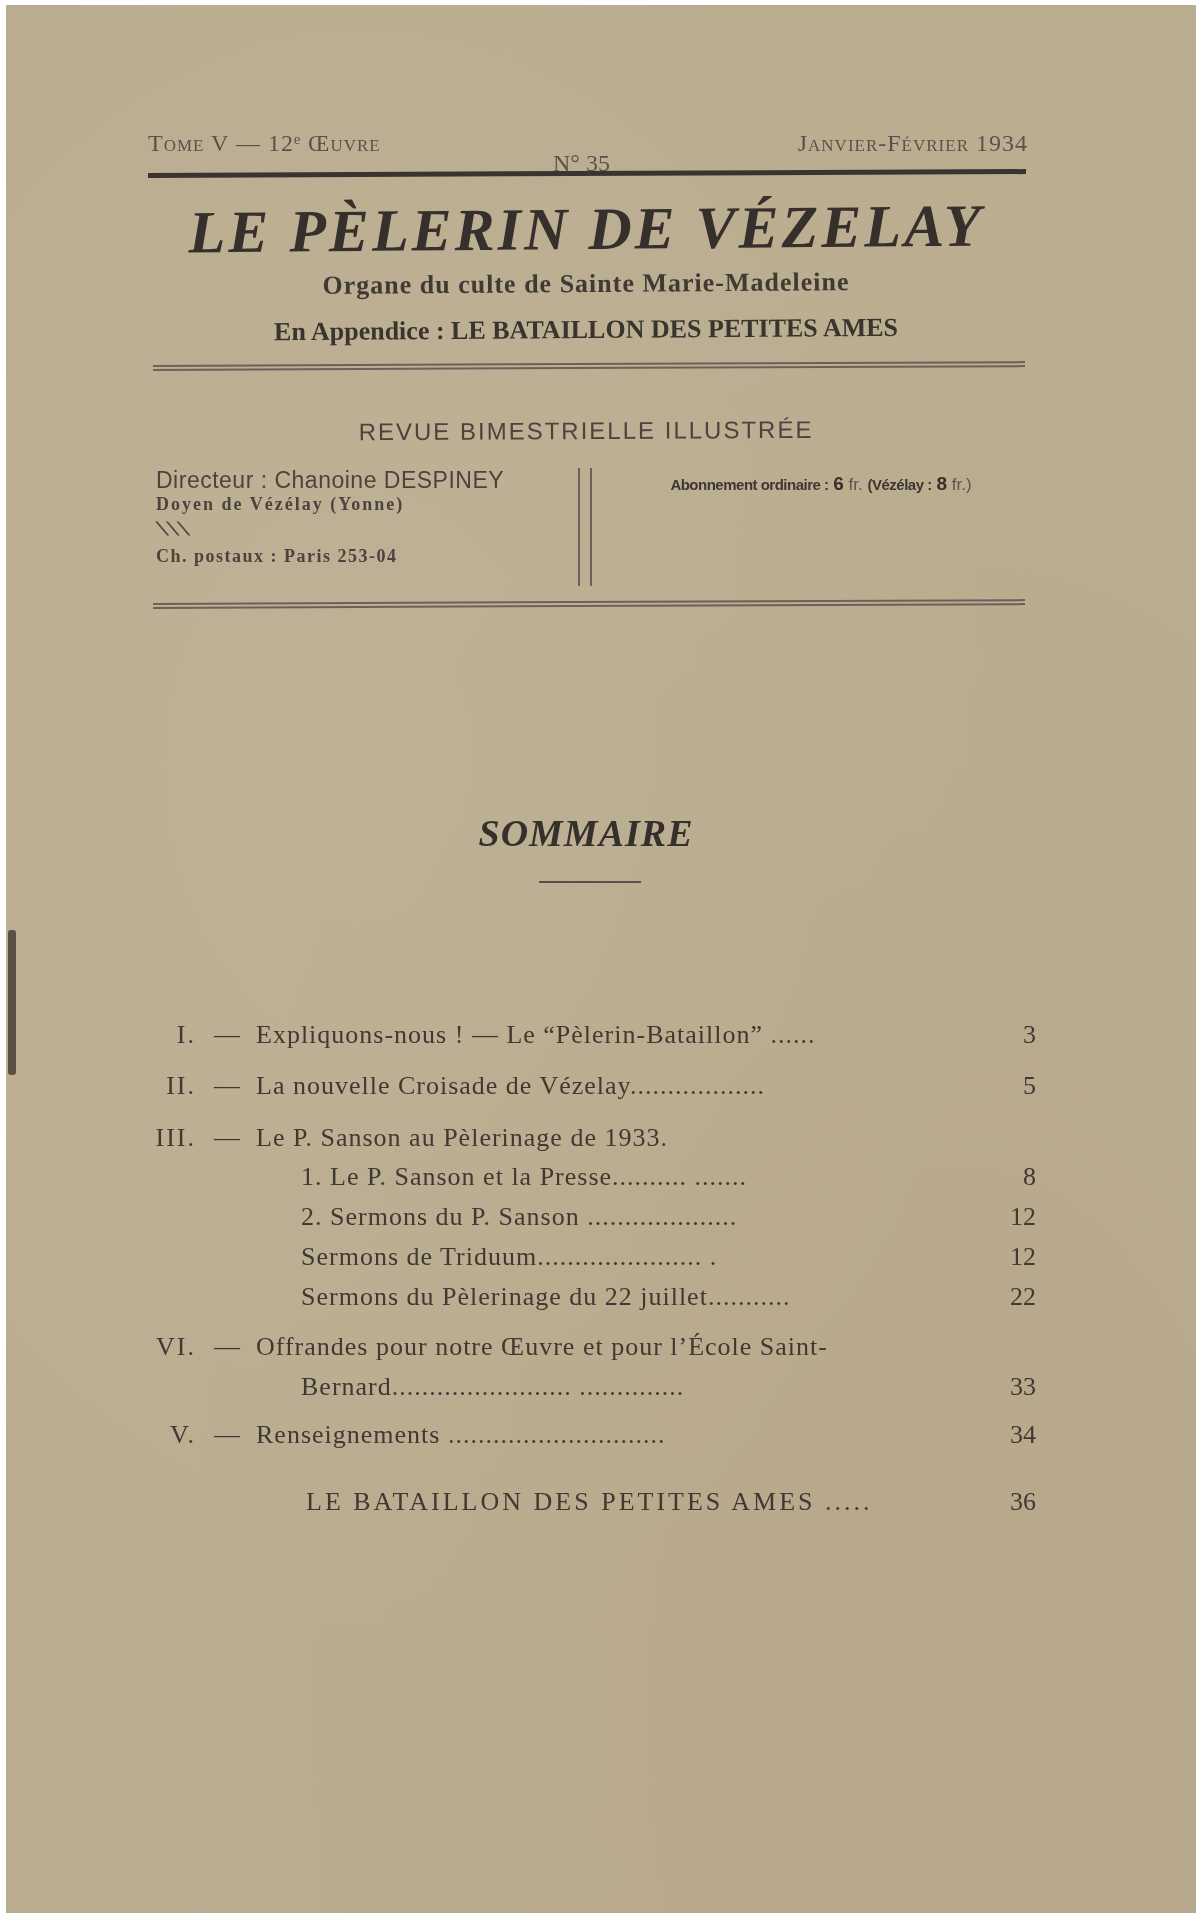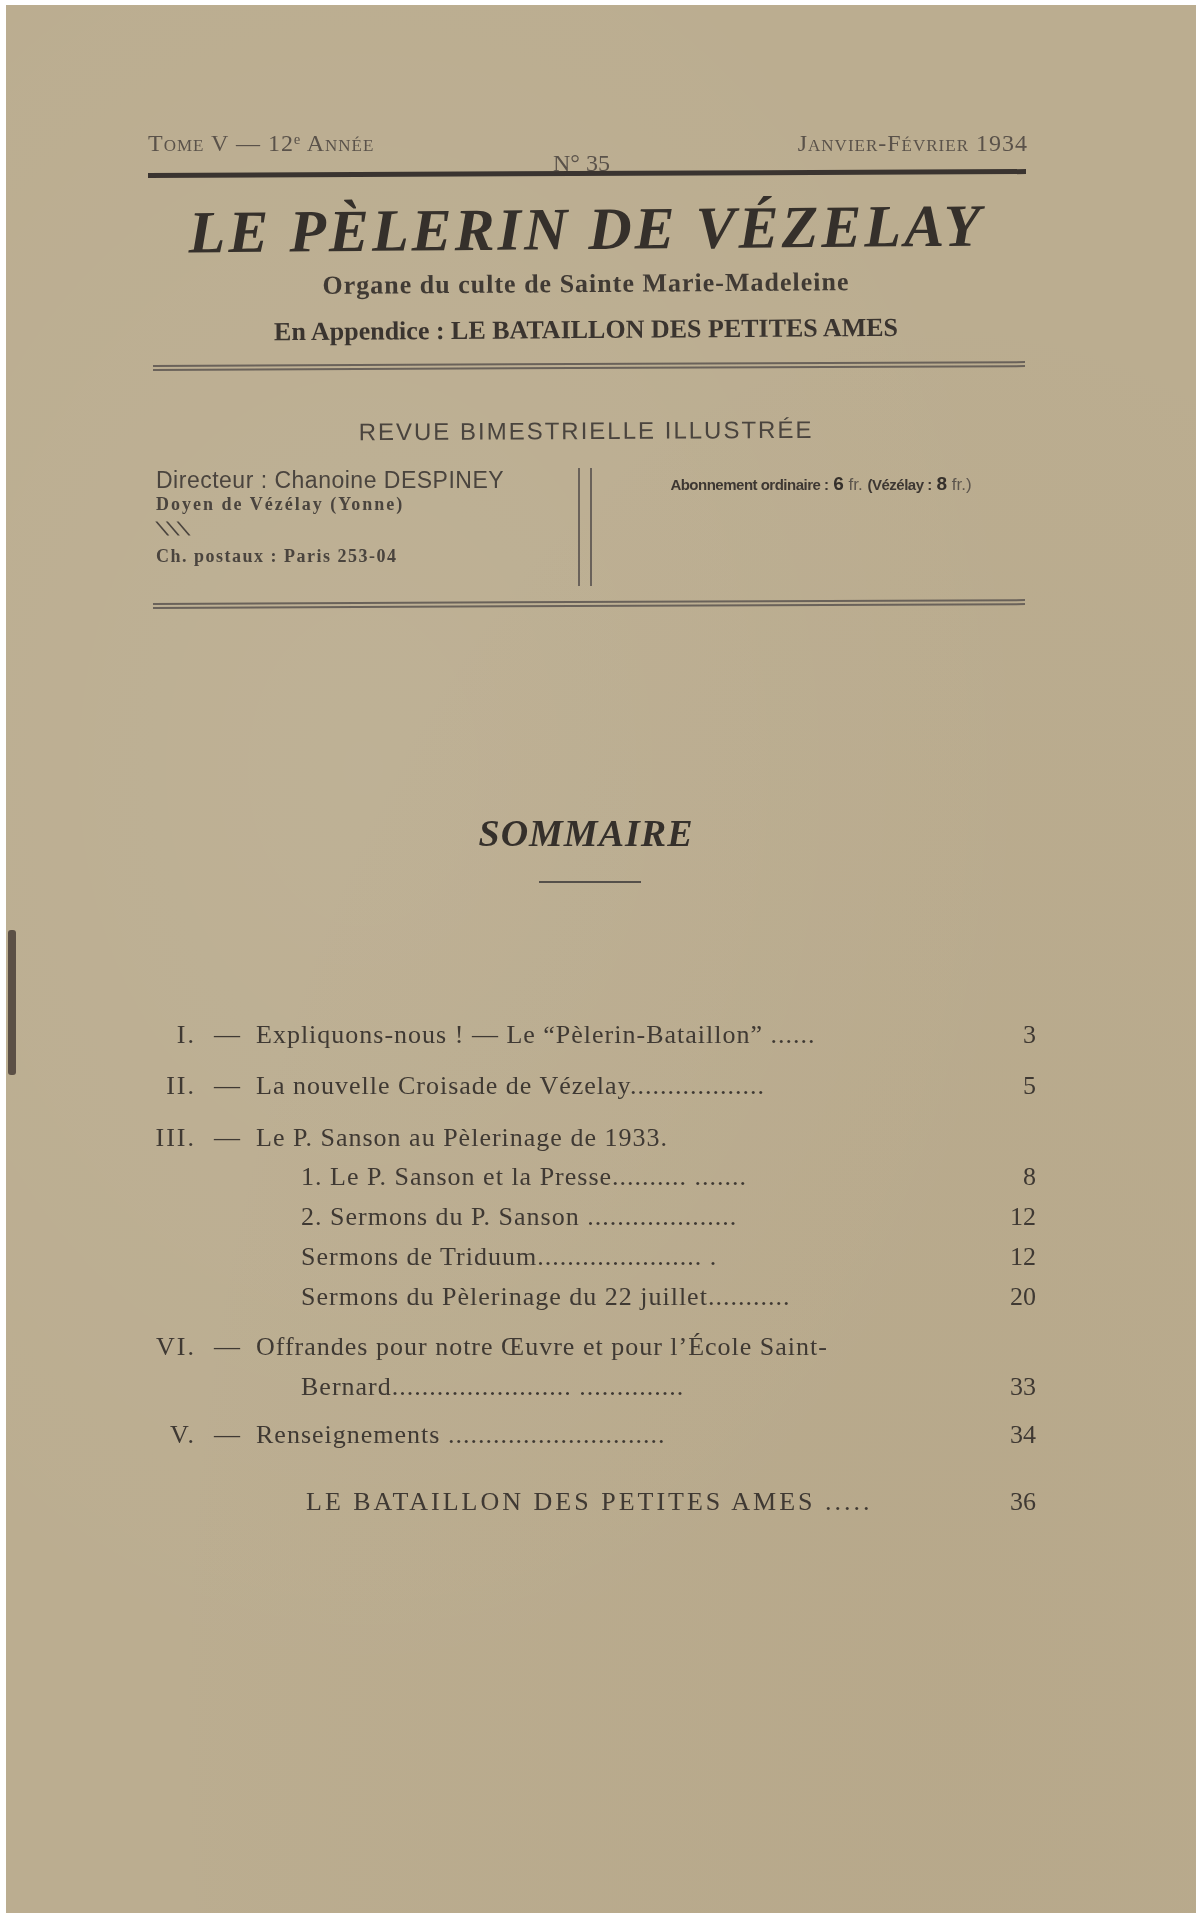--- a/index.html
+++ b/index.html
@@ -44,21 +44,21 @@
   .toc-text { position:absolute; letter-spacing:1px; }
   .toc-page { position:absolute; left:980px; width:50px; text-align:right; }
 </style>
 </head>
 <body>
 
 <div class="page">
   <div class="binding-mark"></div>
 
   <div class="abs sc-row serif">
-    <span class="smallcaps" style="left:0;">Tome V — 12ᵉ Année</span>
+    <span class="smallcaps" style="left:0;">Tome V — 12ᵉ Œuvre</span>
     <span style="left:405px;margin-top:20px;">N° 35</span>
     <span class="smallcaps" style="right:0;">Janvier-Février 1934</span>
   </div>
   <div class="abs rule-thick"></div>
 
   <div class="abs title serif">LE PÈLERIN DE VÉZELAY</div>
   <div class="abs subtitle serif">Organe du culte de Sainte Marie-Madeleine</div>
   <div class="abs appendix serif">En Appendice : LE BATAILLON DES PETITES AMES</div>
 
   <div class="abs rule-double" style="top:358px;"></div>
@@ -125,21 +125,21 @@
       <div class="toc-line" style="top: 1237px;">
         <span class="toc-num" style="left: 110px;"></span>
         <span class="toc-dash" style="left: 208px;"></span>
         <span class="toc-text" style="left: 295px;">Sermons de Triduum...................... .</span>
         <span class="toc-page">12</span>
       </div>
       <div class="toc-line" style="top: 1277px;">
         <span class="toc-num" style="left: 110px;"></span>
         <span class="toc-dash" style="left: 208px;"></span>
         <span class="toc-text" style="left: 295px;">Sermons du Pèlerinage du 22 juillet...........</span>
-        <span class="toc-page">20</span>
+        <span class="toc-page">22</span>
       </div>
       <div class="toc-line" style="top: 1327px;">
         <span class="toc-num" style="left: 110px;">VI.</span>
         <span class="toc-dash" style="left: 208px;">—</span>
         <span class="toc-text" style="left: 250px;">Offrandes pour notre Œuvre et pour l’École Saint-</span>
         <span class="toc-page"></span>
       </div>
       <div class="toc-line" style="top: 1367px;">
         <span class="toc-num" style="left: 110px;"></span>
         <span class="toc-dash" style="left: 208px;"></span>

